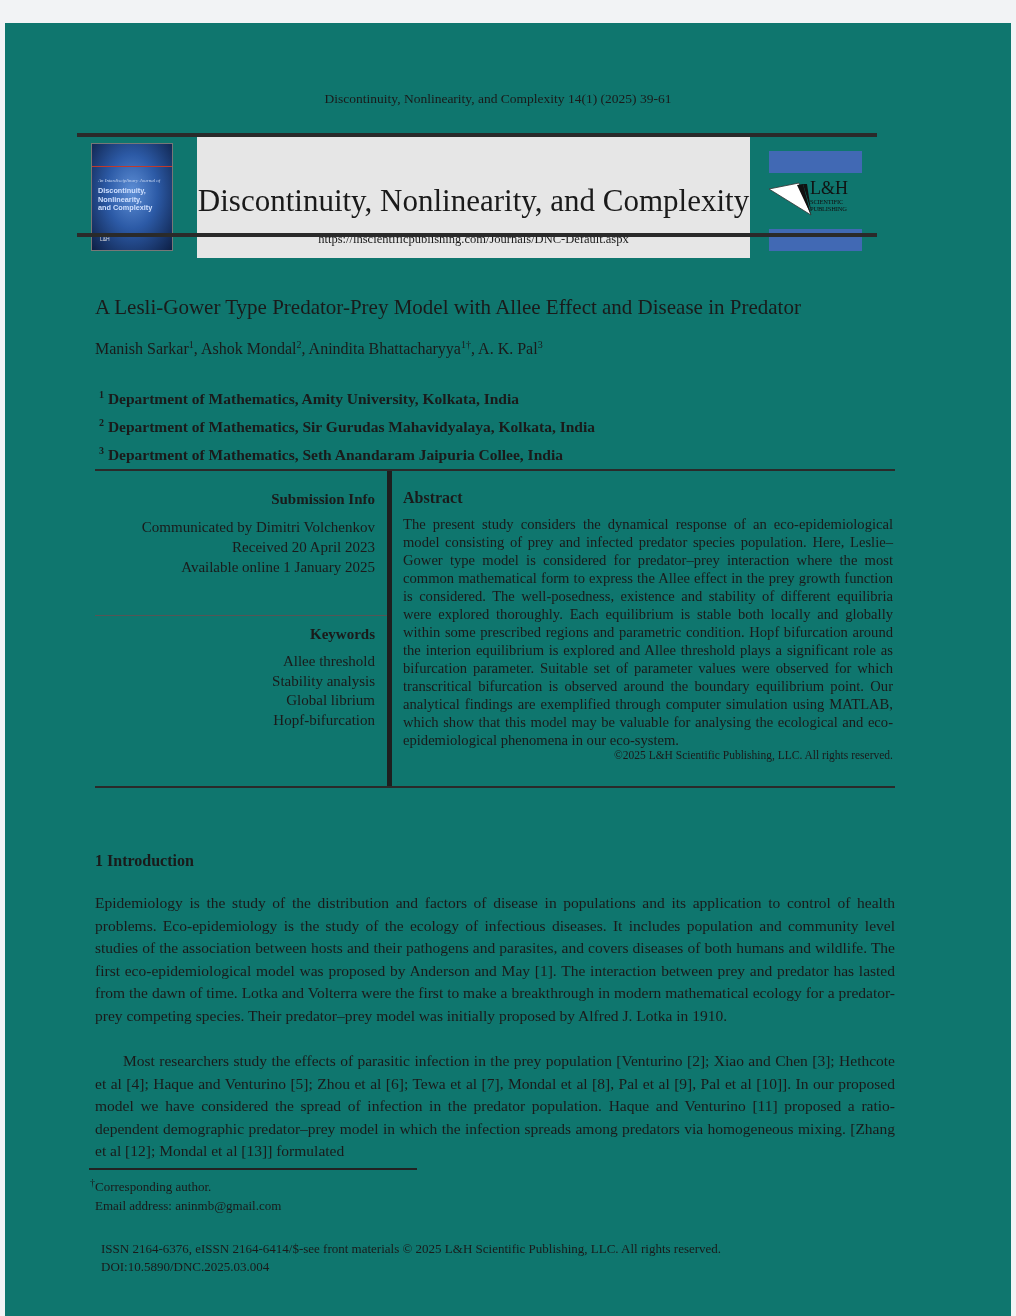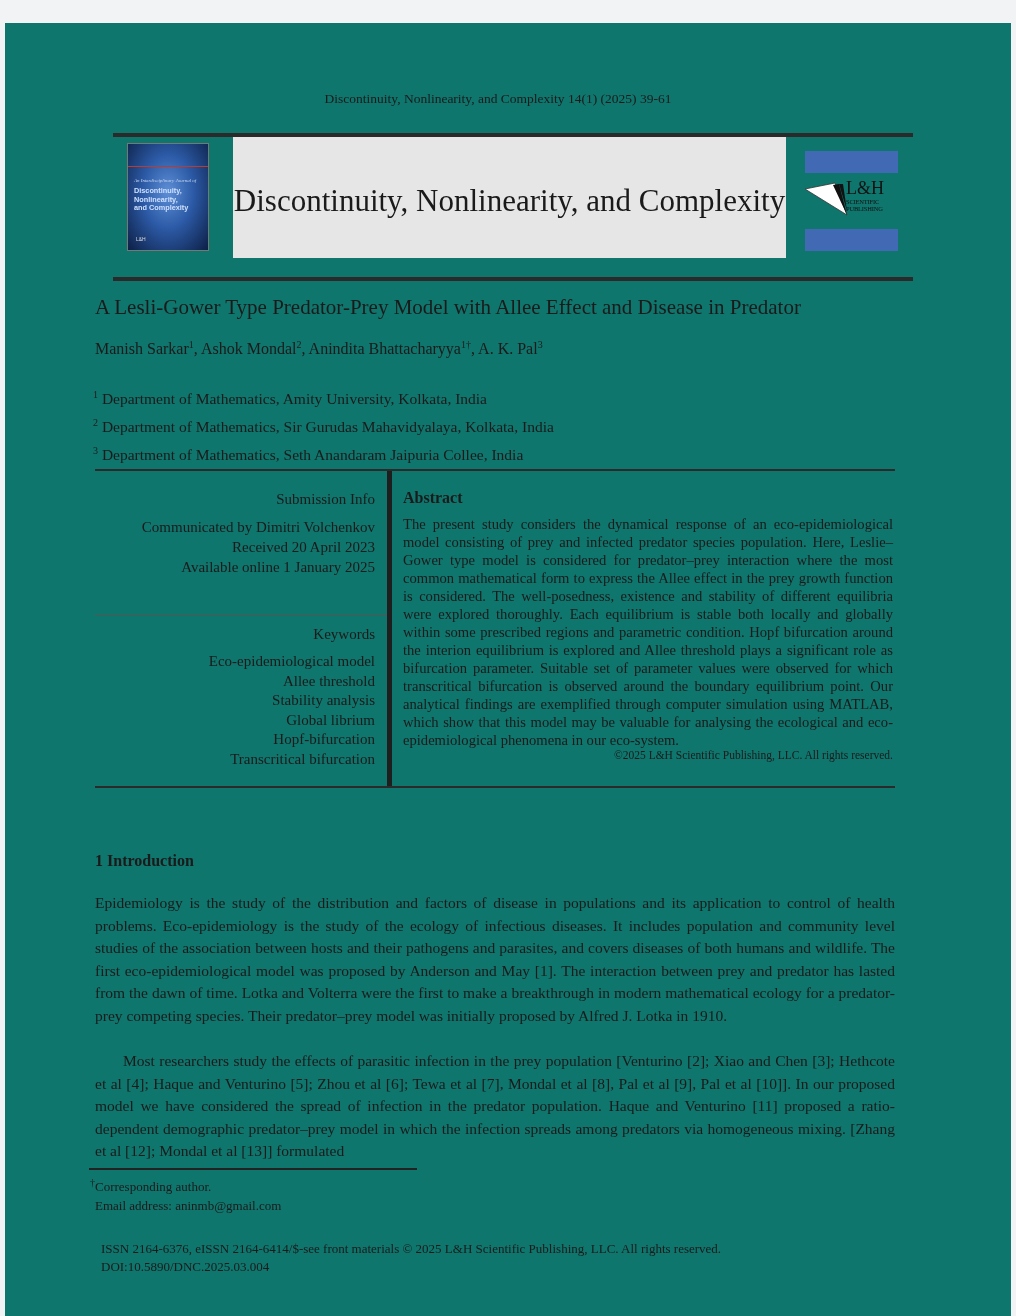--- a/index.html
+++ b/index.html
@@ -4,50 +4,50 @@
 <style>
   html, body { margin: 0; padding: 0; }
   body {
     width: 1016px; height: 1316px; background: #f2f3f5; position: relative; overflow: hidden;
     font-family: "Liberation Serif", "DejaVu Serif", serif; color: #1a1a1a;
   }
   .sheet { position: absolute; left: 5px; top: 23px; width: 1006px; height: 1293px; background: #0f766e; }
   .abs { position: absolute; }
   .running-head { left: 0; width: 986px; top: 68px; text-align: center; font-size: 13.5px; }
 
-  .banner { left: 108px; top: 110px; width: 800px; height: 148px; }
+  .banner { left: 72px; top: 110px; width: 800px; height: 104px; }
   .banner .rule-top { position: absolute; left: 0; top: 0; width: 800px; height: 4px; background: #2a2a2a; }
   .banner .rule-bot { position: absolute; left: 0; bottom: 0; width: 800px; height: 4px; background: #2a2a2a; }
   .banner .gray { position: absolute; left: 120px; top: 4px; width: 553px; height: 121px; background: #e6e6e6; }
   .cover { position: absolute; left: 14px; top: 10px; width: 82px; height: 108px; border: 1px solid #777;
            background: radial-gradient(ellipse at 50% 45%, #5e8fd6 0%, #2c5aa6 45%, #0d1f45 100%); box-sizing: border-box; }
   .cover .redline { position: absolute; left: 0; top: 22px; width: 100%; height: 1px; background: #c0392b; }
   .cover .cv-ital { position: absolute; left: 6px; top: 34px; font-size: 5px; color: #c9d8f2; font-style: italic; }
   .cover .cv-title { position: absolute; left: 6px; top: 43px; font-family: "Liberation Sans", sans-serif; font-size: 7.3px; line-height: 8.5px; color: #cfe0ff; font-weight: bold; }
   .cover .cv-logo { position: absolute; left: 8px; top: 92px; font-size: 5px; color: #ddd; font-family: "Liberation Sans", sans-serif; }
   .journal-title { position: absolute; left: 120px; top: 50px; width: 553px; text-align: center; font-size: 31px; }
   .journal-url { position: absolute; left: 120px; top: 99px; width: 553px; text-align: center; font-size: 12.5px; }
   .lh-logo { position: absolute; left: 690px; top: 18px; width: 95px; height: 100px; }
   .lh-bar { position: absolute; left: 2px; width: 93px; height: 22px; background: #4169b4; }
   .lh-mark { position: absolute; left: 0; top: 30px; width: 95px; height: 40px; }
   .lh-text { position: absolute; left: 43px; top: 28px; font-size: 18px; line-height: 18px; color: #111; }
   .lh-sub { position: absolute; left: 43px; top: 47px; font-size: 6.5px; line-height: 7px; color: #111; letter-spacing: -0.2px; }
 
   .paper-title { left: 90px; top: 272px; font-size: 21px; }
   .authors { left: 90px; top: 316px; font-size: 16px; }
   .authors sup, .aff sup, .fn sup { font-size: 10px; }
-  .affs { left: 88px; top: 360px; font-size: 15.5px; line-height: 24px; }
+  .affs { left: 94px; top: 360px; font-size: 15.5px; line-height: 24px; font-weight: bold; }
 
   .info-box { left: 90px; top: 446px; width: 800px; height: 319px; }
   .info-box .top-rule { position: absolute; left: 0; top: 0; width: 800px; height: 2px; background: #2a2a2a; }
   .info-box .bot-rule { position: absolute; left: 0; bottom: 0; width: 800px; height: 2px; background: #2a2a2a; }
   .info-box .vrule { position: absolute; left: 292px; top: 2px; width: 5px; height: 315px; background: #1e1e1e; }
   .info-box .mid-rule { position: absolute; left: 0; top: 146px; width: 292px; height: 1px; background: #555; }
   .left-col { position: absolute; left: 0; width: 280px; text-align: right; font-size: 15px; line-height: 20px; }
-  .left-col .hd { font-weight: normal; margin-bottom: 8px; }
+  .left-col .hd { font-weight: bold; margin-bottom: 8px; }
   .sub-info { top: 20px; }
   .keywords { top: 155px; }
   .kw-list { line-height: 19.6px; }
   .abstract { position: absolute; left: 308px; top: 20px; width: 490px; }
   .abstract .hd { font-weight: bold; font-size: 16px; margin-bottom: 8px; }
   .abstract .body { font-size: 14.6px; line-height: 18px; text-align: justify; hyphens: manual; }
   .abstract .copy { font-size: 11.5px; text-align: right; margin-top: 0px; }
 
   .sec-head { left: 90px; top: 829px; font-size: 16px; font-weight: bold; }
   .para { left: 90px; width: 800px; font-size: 15.5px; line-height: 22.5px; text-align: justify; }
@@ -72,20 +72,21 @@
       <div class="cv-ital">An Interdisciplinary Journal of</div>
       <div class="cv-title">
         <div>Discontinuity,</div>
         <div>Nonlinearity,</div>
         <div>and Complexity</div>
       </div>
       <div class="cv-logo">L&amp;H</div>
     </div>
     <div class="gray"></div>
     <div class="journal-title">Discontinuity, Nonlinearity, and Complexity</div>
+    <div class="journal-url">https://lhscientificpublishing.com/Journals/DNC-Default.aspx</div>
     <div class="lh-logo">
       <div class="lh-bar" style="top:0;"></div>
       <svg class="lh-mark" viewBox="0 0 95 40">
         <polygon points="2,8 32,2 44,34" fill="#ffffff" stroke="#333" stroke-width="0.8"></polygon>
         <polygon points="30,4 36,3 44,34" fill="#111"></polygon>
         <polygon points="36,3 40,3 44,30" fill="#111"></polygon>
       </svg>
       <div class="lh-text">L&amp;H</div>
       <div class="lh-sub">
         <div>SCIENTIFIC</div>
@@ -113,26 +114,24 @@
     <div class="left-col sub-info">
       <div class="hd">Submission Info</div>
       <div>Communicated by Dimitri Volchenkov</div>
       <div>Received 20 April 2023</div>
       <div>Available online 1 January 2025</div>
     </div>
     <div class="mid-rule"></div>
     <div class="left-col keywords">
       <div class="hd">Keywords</div>
       <div class="kw-list">
-        <div>Eco-epidemiological model</div>
         <div>Allee threshold</div>
         <div>Stability analysis</div>
         <div>Global librium</div>
         <div>Hopf-bifurcation</div>
-        <div>Transcritical bifurcation</div>
       </div>
     </div>
     <div class="vrule"></div>
     <div class="abstract">
       <div class="hd">Abstract</div>
       <div class="body">The present study considers the dynamical response of an eco-epidemiological model consisting of prey and infected predator species population. Here, Leslie–Gower type model is considered for predator–prey interaction where the most common mathematical form to express the Allee effect in the prey growth function is considered. The well-posedness, exis­tence and stability of different equilibria were explored thoroughly. Each equilibrium is stable both locally and globally within some prescribed re­gions and parametric condition. Hopf bifurcation around the interion equi­librium is explored and Allee threshold plays a significant role as bifurca­tion parameter. Suitable set of parameter values were observed for which transcritical bifurcation is observed around the boundary equilibrium point. Our analytical findings are exemplified through computer simulation using MATLAB, which show that this model may be valuable for analysing the ecological and eco-epidemiological phenomena in our eco-system.</div>
       <div class="copy">©2025 L&amp;H Scientific Publishing, LLC. All rights reserved.</div>
     </div>
     <div class="bot-rule"></div>
   </div>

